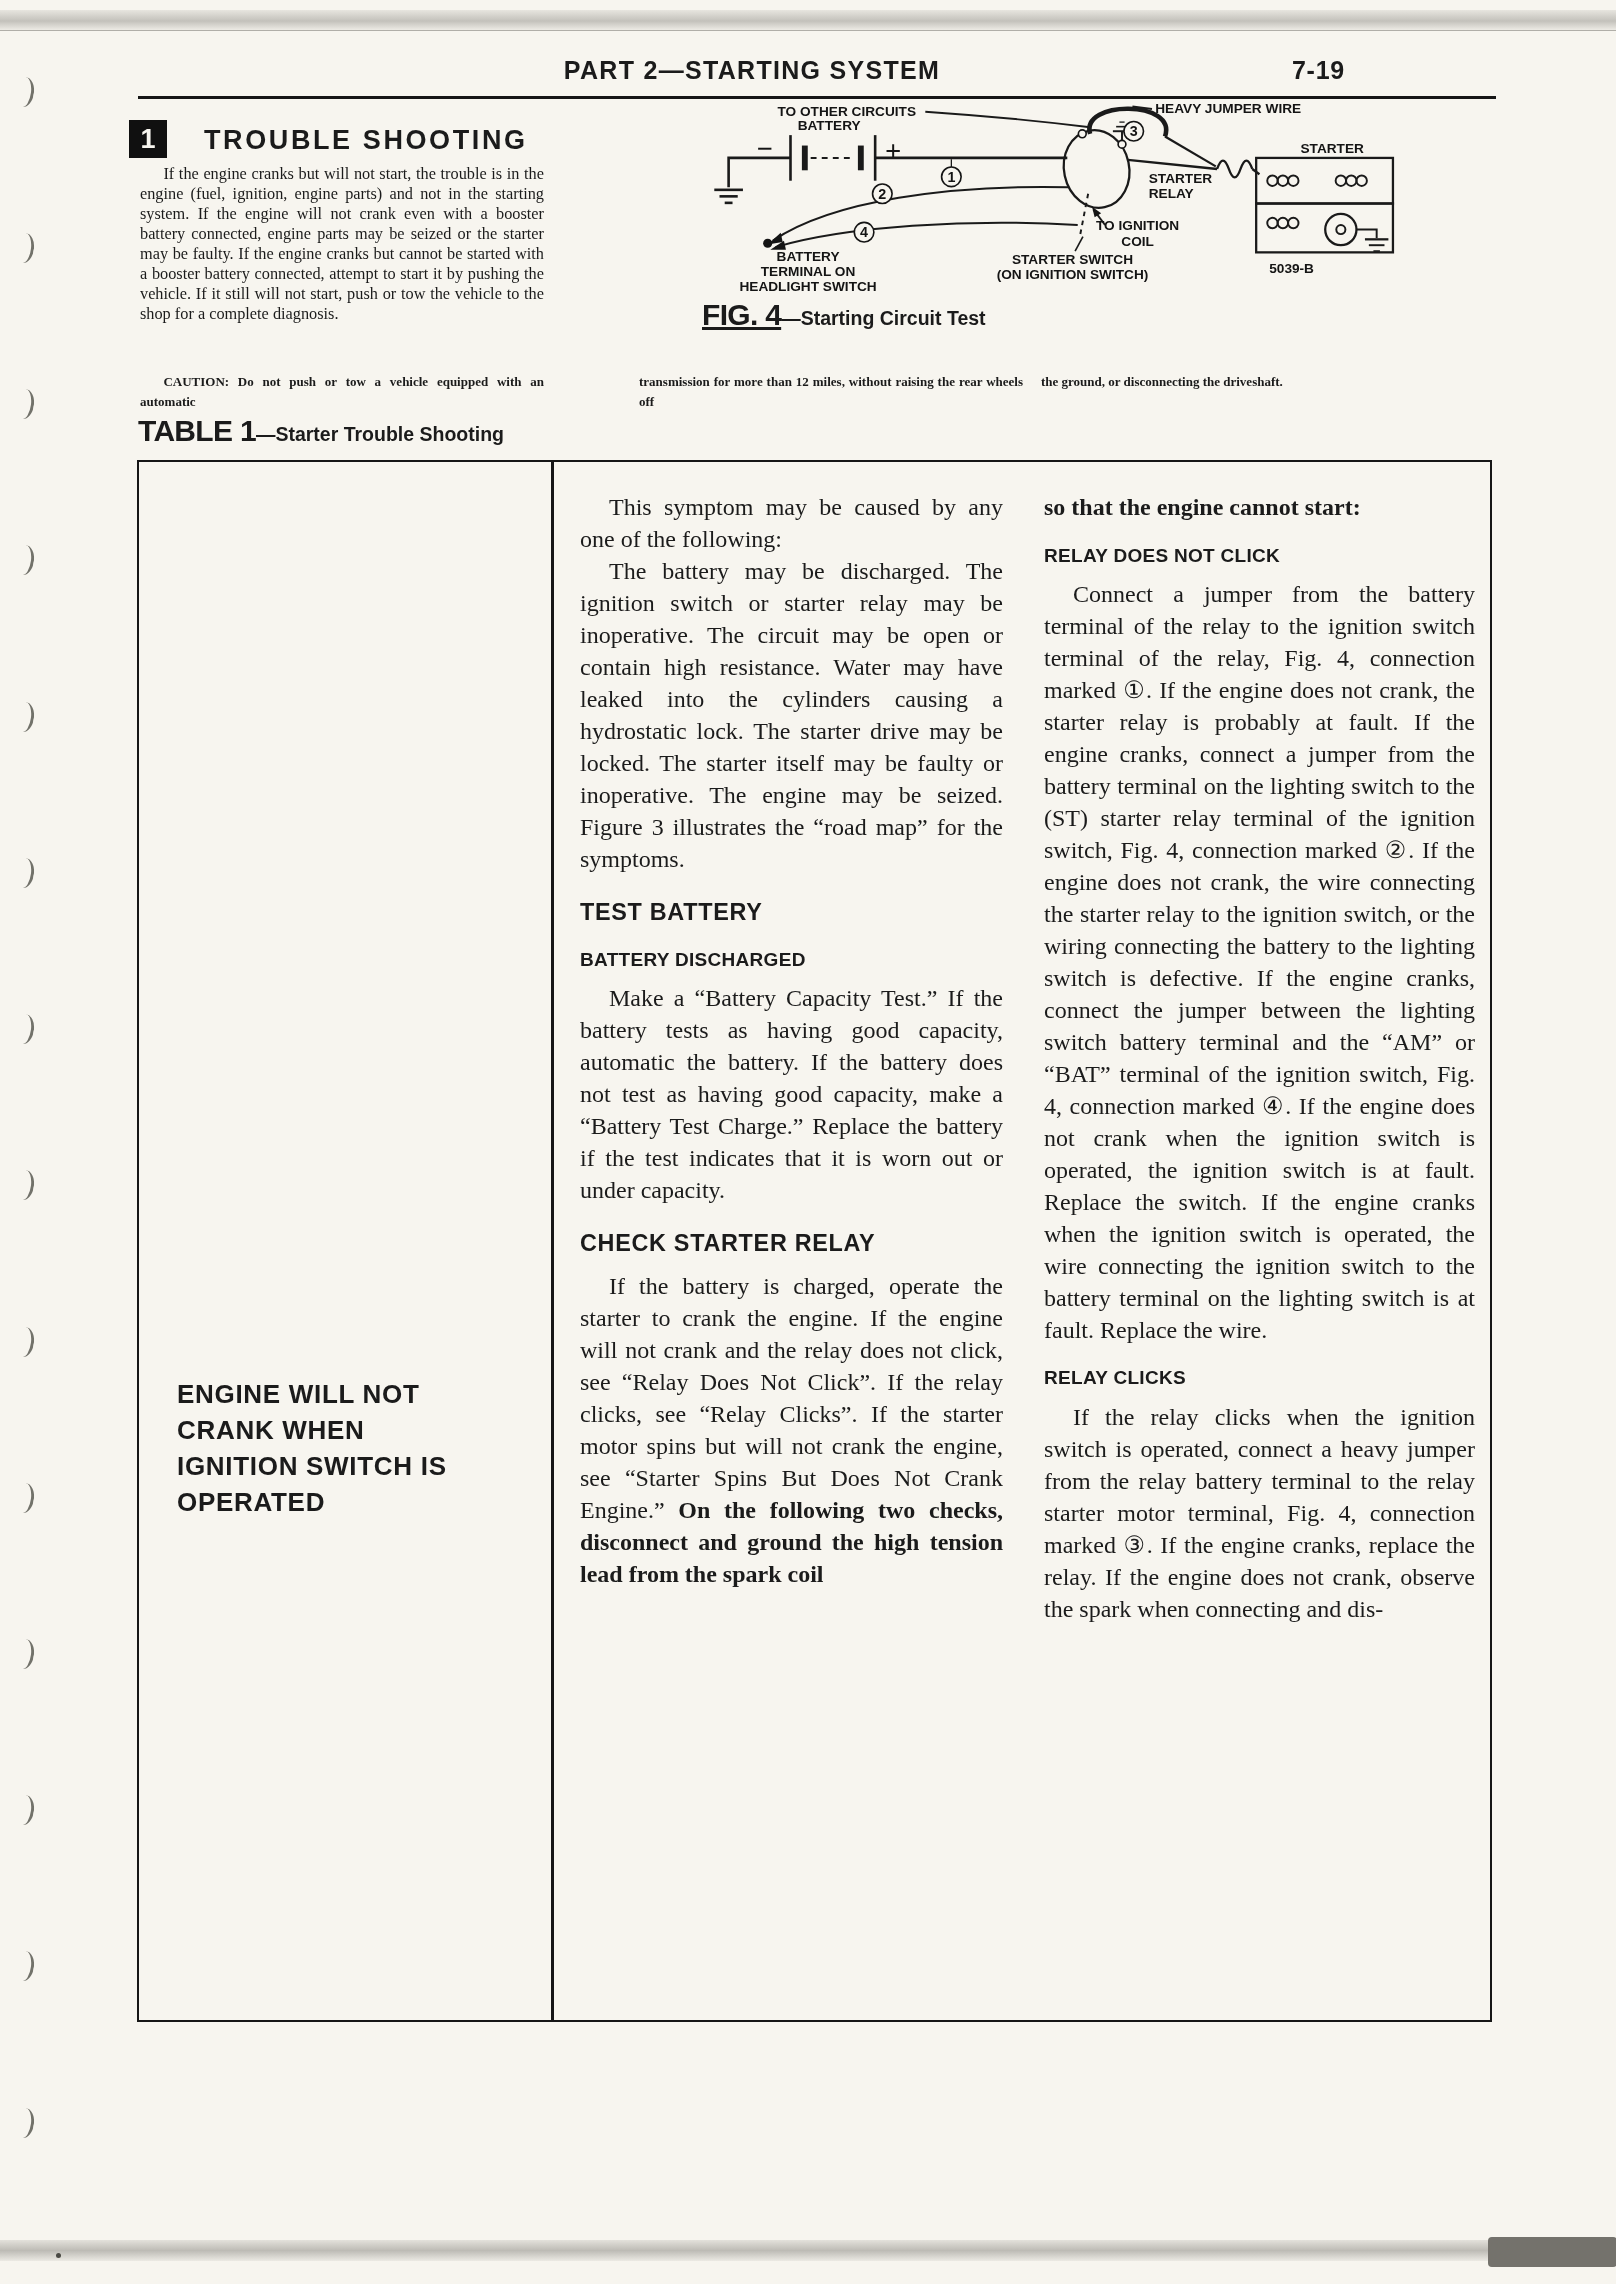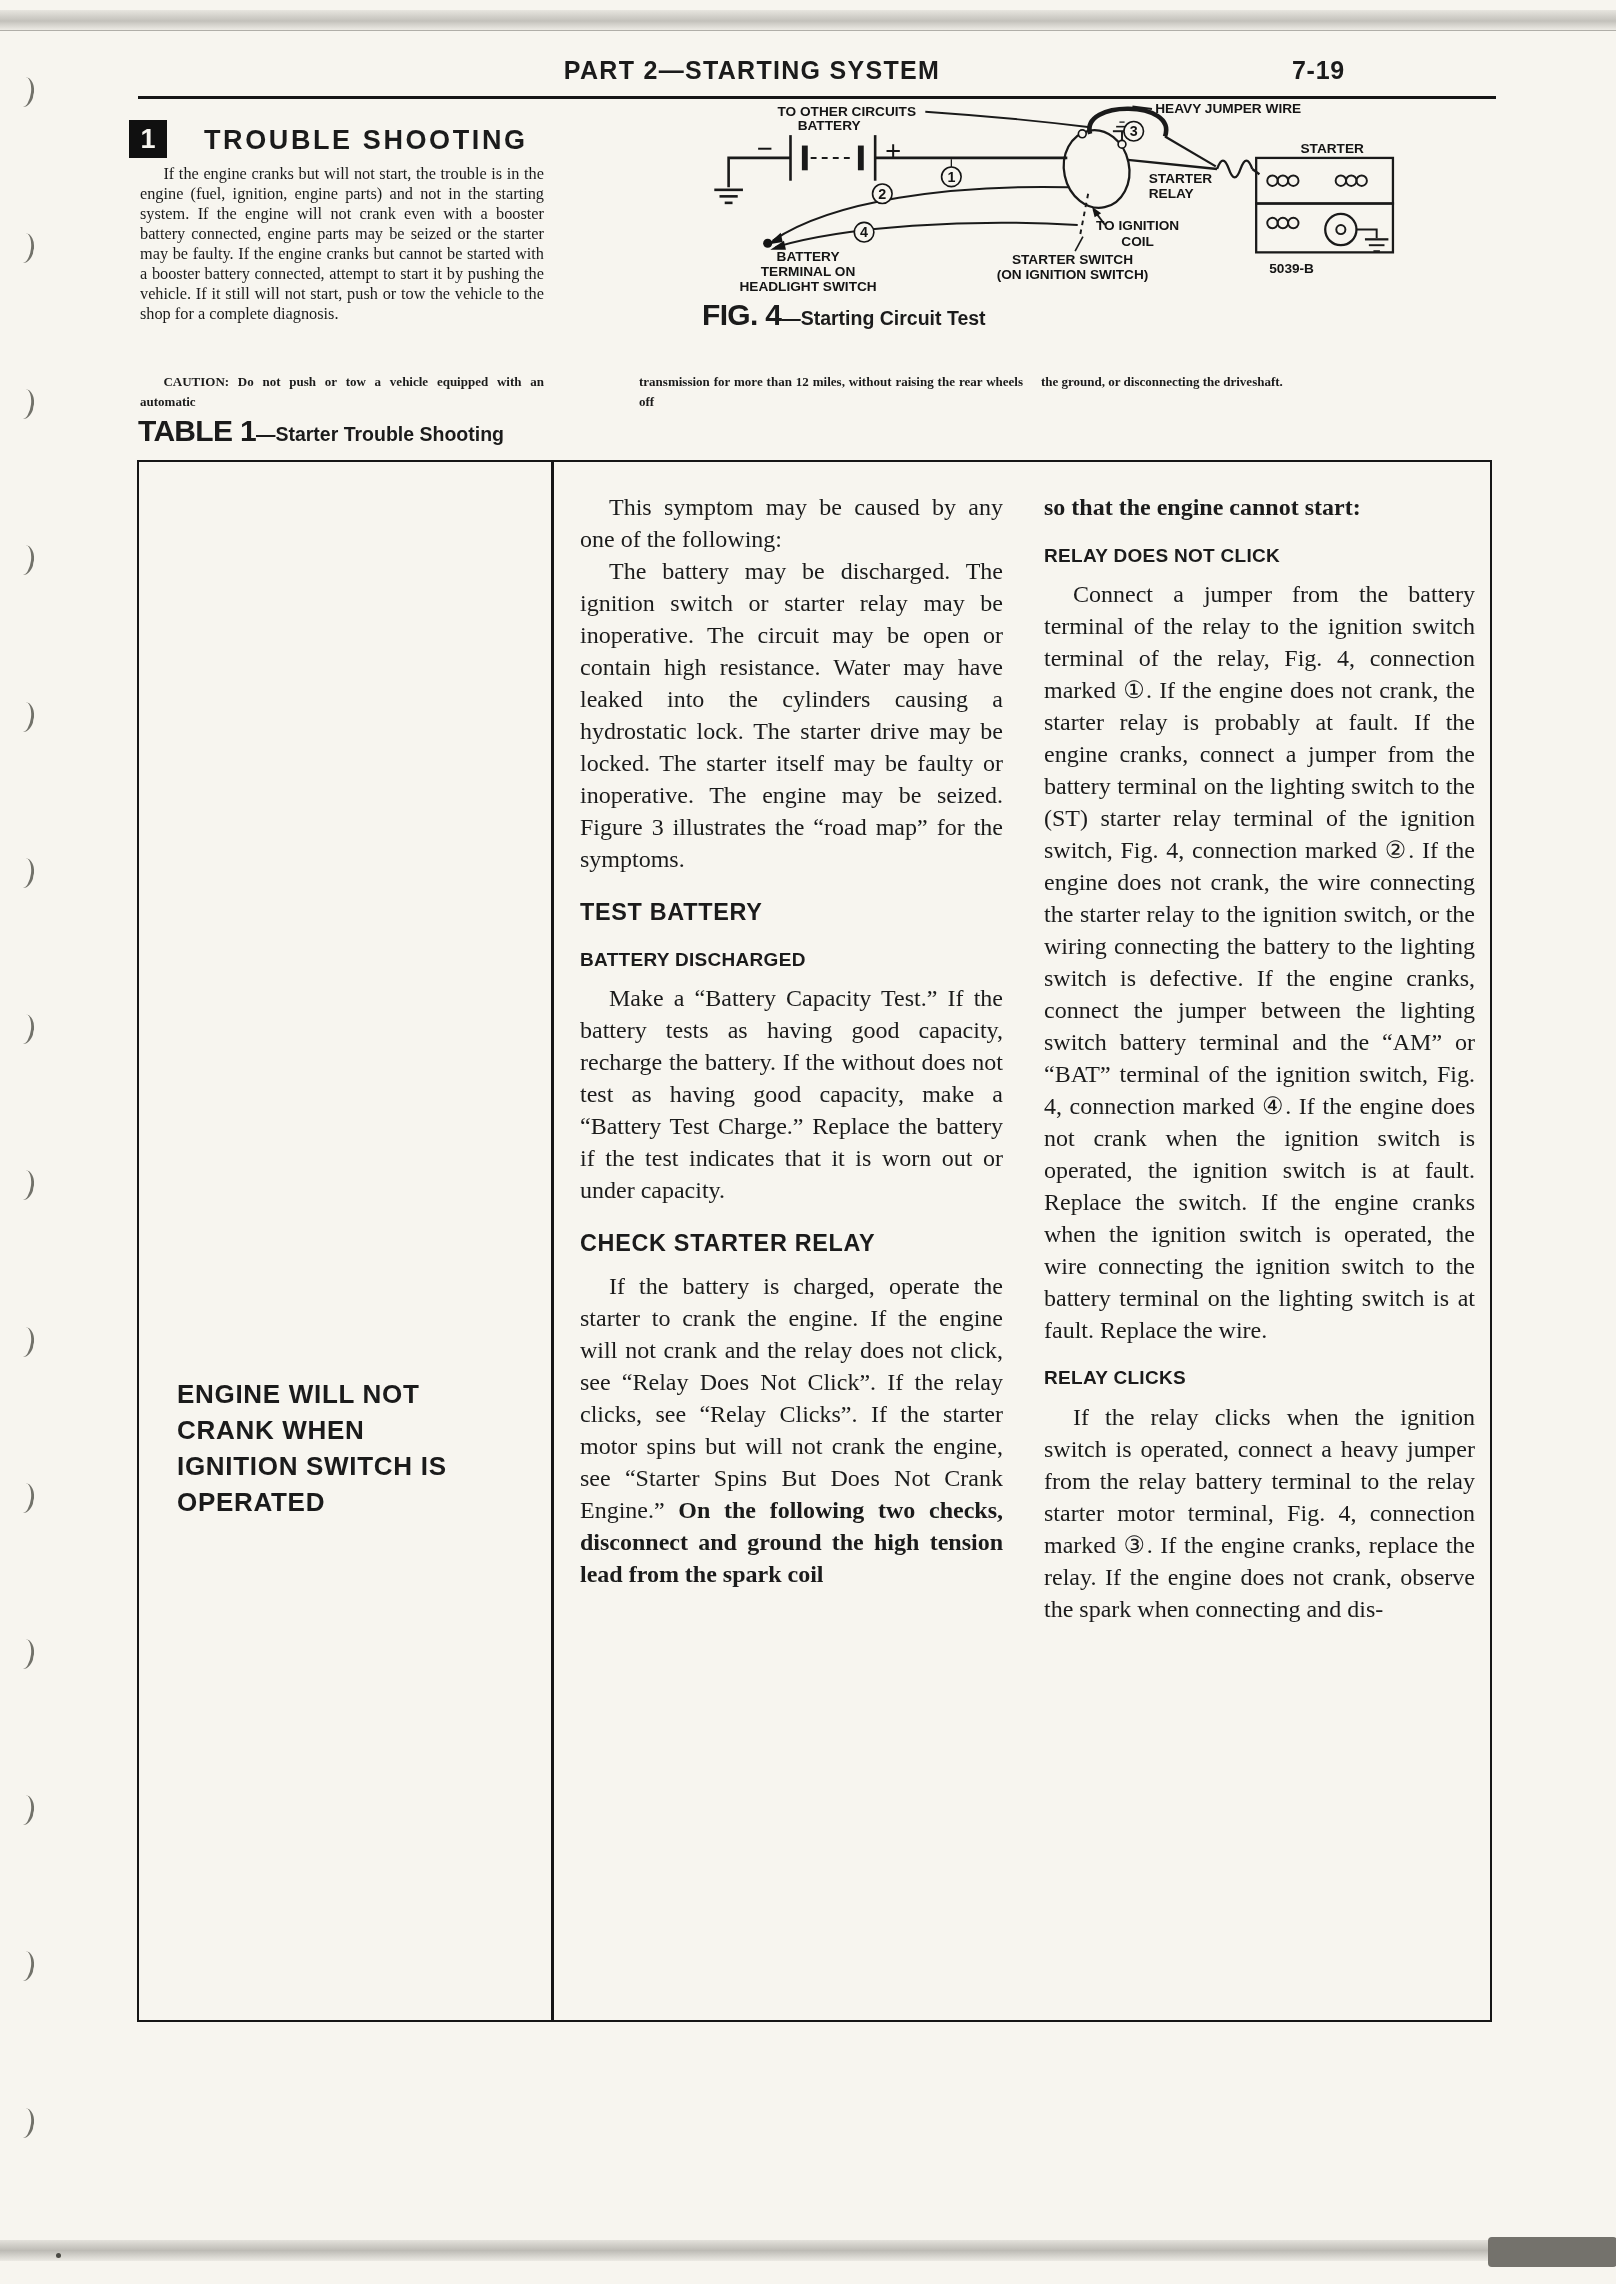--- a/index.html
+++ b/index.html
@@ -32,21 +32,21 @@
   .intro-col{position:absolute;left:140px;top:164px;width:404px;font-size:16.3px;line-height:20px;text-align:justify;}
   .intro-col p{margin:0;text-indent:23.4px;}
   .caution-p{position:absolute;top:372px;margin:0;font-weight:bold;font-size:13px;line-height:20px;text-align:justify;}
   .caution-1{left:140px;width:404px;text-indent:23.4px;}
   .caution-2{left:591px;width:384px;margin-left:48px;}
   .caution-3{left:1041px;width:410px;}
 
   
   .figure-svg{position:absolute;left:670px;top:96px;width:749px;height:202px;}
   .fig-caption{position:absolute;left:702px;top:298px;white-space:nowrap;}
-  .fig-lead{font:bold 30px "Liberation Sans",sans-serif;letter-spacing:-0.7px;}
+  .fig-lead{font:bold 30px "Liberation Sans",sans-serif;letter-spacing:-0.7px;text-decoration:underline;}
   .fig-rest{font:bold 19.5px "Liberation Sans",sans-serif;}
 
   
   .table-title{position:absolute;left:138px;top:414px;white-space:nowrap;}
   .table-lead{font:bold 30px "Liberation Sans",sans-serif;letter-spacing:-0.7px;}
   .table-rest{font:bold 19.5px "Liberation Sans",sans-serif;}
   .table-box{position:absolute;left:137px;top:460px;width:1355px;height:1562px;border:2.6px solid #161616;box-sizing:border-box;}
   .table-vrule{position:absolute;left:412px;top:0;width:2.6px;height:100%;background:#161616;}
   .symptom{position:absolute;left:38px;top:914px;width:273px;
     font:bold 26px/36px "Liberation Sans",sans-serif;letter-spacing:0.7px;}
@@ -221,21 +221,21 @@
   </div>
 
   <div class="table-box">
     <div class="table-vrule"></div>
     <div class="symptom">ENGINE WILL NOT CRANK WHEN IGNITION SWITCH IS OPERATED</div>
     <div class="tcol tcol-2">
         <p class="blk p"><span>This symptom may be caused by any one of the following:</span></p>
         <p class="blk p"><span>The battery may be discharged. The ignition switch or starter relay may be inoperative. The circuit may be open or contain high resistance. Water may have leaked into the cylinders causing a hydrostatic lock. The starter drive may be locked. The starter itself may be faulty or inoperative. The engine may be seized. Figure 3 illustrates the “road map” for the symptoms.</span></p>
         <div class="blk h3"><span>TEST BATTERY</span></div>
         <div class="blk h4"><span>BATTERY DISCHARGED</span></div>
-        <p class="blk p"><span>Make a “Battery Capacity Test.” If the battery tests as having good capacity, recharge the battery. If the without does not test as having good capacity, make a “Battery Test Charge.” Replace the battery if the test indicates that it is worn out or under capacity.</span></p>
+        <p class="blk p"><span>Make a “Battery Capacity Test.” If the battery tests as having good capacity, automatic the battery. If the battery does not test as having good capacity, make a “Battery Test Charge.” Replace the battery if the test indicates that it is worn out or under capacity.</span></p>
         <div class="blk h3"><span>CHECK STARTER RELAY</span></div>
         <p class="blk p"><span>If the battery is charged, operate the starter to crank the engine. If the engine will not crank and the relay does not click, see “Relay Does Not Click”. If the relay clicks, see “Relay Clicks”. If the starter motor spins but will not crank the engine, see “Starter Spins But Does Not Crank Engine.” </span><span class="bold-seg">On the following two checks, disconnect and ground the high tension lead from the spark coil</span></p>
       </div>
     <div class="tcol tcol-3">
         <p class="blk b"><span>so that the engine cannot start:</span></p>
         <div class="blk h4"><span>RELAY DOES NOT CLICK</span></div>
         <p class="blk p"><span>Connect a jumper from the battery terminal of the relay to the ignition switch terminal of the relay, Fig. 4, connection marked ①. If the engine does not crank, the starter relay is probably at fault. If the engine cranks, connect a jumper from the battery terminal on the lighting switch to the (ST) starter relay terminal of the ignition switch, Fig. 4, connection marked ②. If the engine does not crank, the wire connecting the starter relay to the ignition switch, or the wiring connecting the battery to the lighting switch is defective. If the engine cranks, connect the jumper between the lighting switch battery terminal and the “AM” or “BAT” terminal of the ignition switch, Fig. 4, connection marked ④. If the engine does not crank when the ignition switch is operated, the ignition switch is at fault. Replace the switch. If the engine cranks when the ignition switch is operated, the wire connecting the ignition switch to the battery terminal on the lighting switch is at fault. Replace the wire.</span></p>
         <div class="blk h4"><span>RELAY CLICKS</span></div>
         <p class="blk p"><span>If the relay clicks when the ignition switch is operated, connect a heavy jumper from the relay battery terminal to the relay starter motor terminal, Fig. 4, connection marked ③. If the engine cranks, replace the relay. If the engine does not crank, observe the spark when connecting and dis-</span></p>
       </div>

